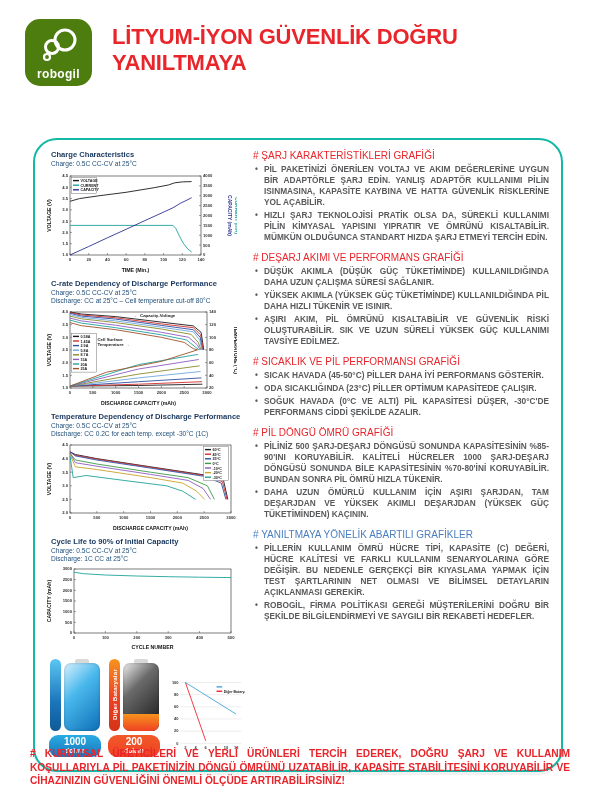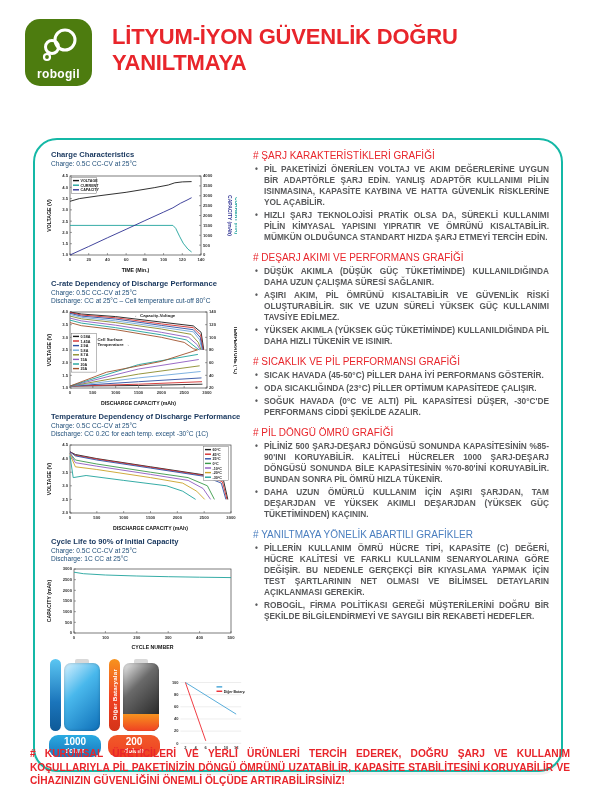--- a/index.html
+++ b/index.html
@@ -404,22 +404,22 @@
         <h3 class="sec-head red">#  ŞARJ KARAKTERİSTİKLERİ GRAFİĞİ</h3>
         <ul class="bullets">
           <li>PİL PAKETİNİZİ ÖNERİLEN VOLTAJ VE AKIM DEĞERLERİNE UYGUN BİR ADAPTÖRLE ŞARJ EDİN. YANLIŞ ADAPTÖR KULLANIMI PİLİN ISINMASINA, KAPASİTE KAYBINA VE HATTA GÜVENLİK RİSKLERİNE YOL AÇABİLİR.</li>
           <li>HIZLI ŞARJ TEKNOLOJİSİ PRATİK OLSA DA, SÜREKLİ KULLANIMI PİLİN KİMYASAL YAPISINI YIPRATIR VE ÖMRÜNÜ KISALTABİLİR. MÜMKÜN OLDUĞUNCA STANDART HIZDA ŞARJ ETMEYİ TERCİH EDİN.</li>
         </ul>
       </div>
       <div class="section">
         <h3 class="sec-head red">#  DEŞARJ AKIMI VE PERFORMANS GRAFİĞİ</h3>
         <ul class="bullets">
           <li>DÜŞÜK AKIMLA (DÜŞÜK GÜÇ TÜKETİMİNDE) KULLANILDIĞINDA DAHA UZUN ÇALIŞMA SÜRESİ SAĞLANIR.</li>
+          <li>YÜKSEK AKIMLA (YÜKSEK GÜÇ TÜKETİMİNDE) KULLANILDIĞINDA PİL DAHA HIZLI TÜKENİR VE ISINIR.</li>
           <li>AŞIRI AKIM, PİL ÖMRÜNÜ KISALTABİLİR VE GÜVENLİK RİSKİ OLUŞTURABİLİR. SIK VE UZUN SÜRELİ YÜKSEK GÜÇ KULLANIMI TAVSİYE EDİLMEZ.</li>
-          <li>YÜKSEK AKIMLA (YÜKSEK GÜÇ TÜKETİMİNDE) KULLANILDIĞINDA PİL DAHA HIZLI TÜKENİR VE ISINIR.</li>
         </ul>
       </div>
       <div class="section">
         <h3 class="sec-head red">#  SICAKLIK VE PİL PERFORMANSI GRAFİĞİ</h3>
         <ul class="bullets">
           <li>SICAK HAVADA (45-50°C) PİLLER DAHA İYİ PERFORMANS GÖSTERİR.</li>
           <li>ODA SICAKLIĞINDA (23°C) PİLLER OPTİMUM KAPASİTEDE ÇALIŞIR.</li>
           <li>SOĞUK HAVADA (0°C VE ALTI) PİL KAPASİTESİ DÜŞER, -30°C'DE PERFORMANS CİDDİ ŞEKİLDE AZALIR.</li>
         </ul>
       </div>

